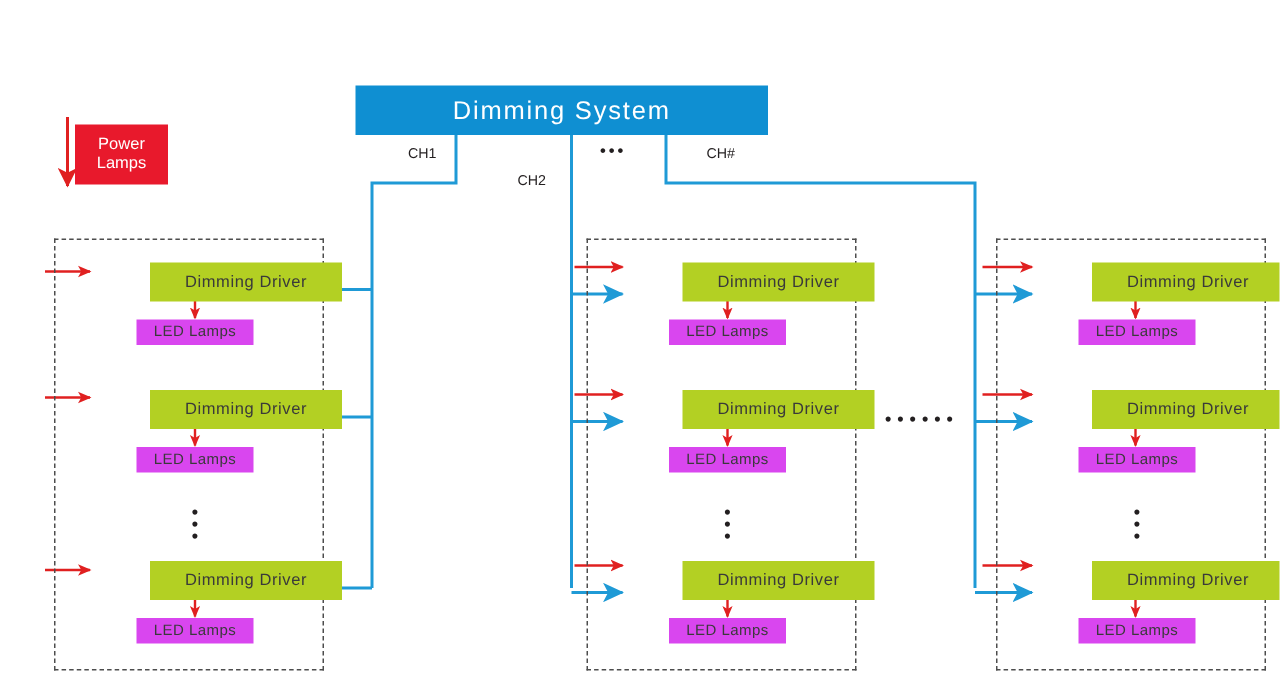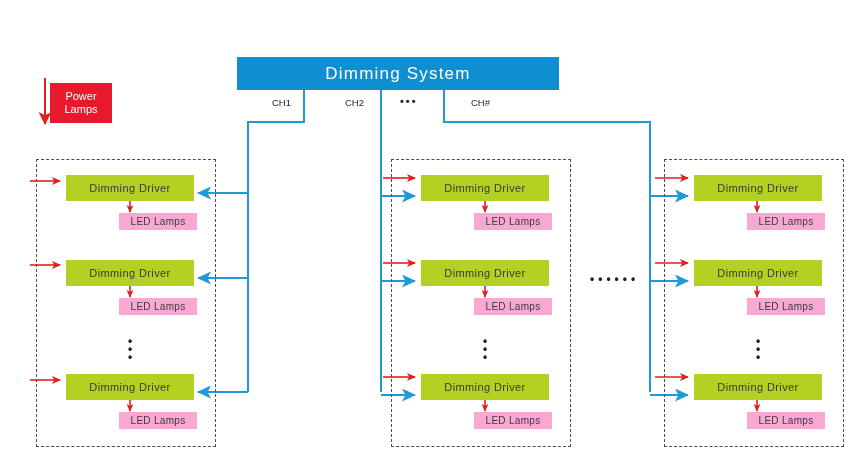--- a/index.html
+++ b/index.html
@@ -13,21 +13,21 @@
   #stage{position:absolute;left:0;top:0;width:853px;height:453px;}
   #wires{position:absolute;left:0;top:0;width:853px;height:453px;}
 
   .page-title{
     position:absolute;left:12px;top:18px;
     font-size:14px;font-weight:bold;color:#1c1c1c;
     letter-spacing:.2px;white-space:nowrap;
   }
 
   .dim-system{
-    position:absolute;left:237px;top:57px;width:322px;height:33px;
+    position:absolute;left:237px;top:57px;width:275px;height:33px;
     background:#0f8fd2;color:#ffffff;
     font-size:17px;letter-spacing:1.2px;
     display:flex;align-items:center;justify-content:center;
   }
 
   .power-supply{
     position:absolute;left:50px;top:83px;width:62px;height:40px;
     background:#e8192c;color:#ffffff;font-size:11px;line-height:13px;
     display:flex;align-items:center;justify-content:center;
     text-align:center;
@@ -45,28 +45,28 @@
     position:absolute;border:1.4px dashed #4d4d4d;
     box-sizing:border-box;background:transparent;
   }
 
   .driver{
     position:absolute;height:26px;
     background:#b3d023;color:#3a3a3a;
     font-size:11px;letter-spacing:.4px;
     display:flex;align-items:center;justify-content:center;
     white-space:nowrap;
+    margin-left:34px;
   }
   .lamps{
     position:absolute;height:17px;
-    background:#f9a8d4;color:#3a3a3a;
+    background:#d946ef;color:#3a3a3a;
     font-size:10px;letter-spacing:.3px;
     display:flex;align-items:center;justify-content:center;
     white-space:nowrap;
-    margin-left:28px;
   }
 
   .vdots{
     position:absolute;width:10px;text-align:center;
     font-size:12px;line-height:8px;color:#231f20;font-weight:bold;
   }
   .hdots{
     position:absolute;font-size:12px;color:#231f20;
     letter-spacing:4px;white-space:nowrap;font-weight:bold;
   }
@@ -163,21 +163,21 @@
 
   <div class="dim-system">Dimming System</div>
 
   <div class="power-supply">
     <span>
       <span>Power</span><br><span>Lamps</span>
     </span>
   </div>
 
   <div class="ch-label" style="left:272px;top:97px;">CH1</div>
-  <div class="ch-label" style="left:345px;top:97px;">CH2</div>
+  <div class="ch-label" style="left:345px;top:115px;">CH2</div>
   <div class="ch-dots" style="left:400px;top:95px;">•••</div>
   <div class="ch-label" style="left:471px;top:97px;">CH#</div>
 
   <div class="group-box" style="left:36px;top:159px;width:180px;height:288px;"></div>
 
   <div class="driver" style="left:66px;top:175px;width:128px;">Dimming Driver</div>
   <div class="lamps" style="left:91px;top:213px;width:78px;">LED Lamps</div>
 
   <div class="driver" style="left:66px;top:260px;width:128px;">Dimming Driver</div>
   <div class="lamps" style="left:91px;top:298px;width:78px;">LED Lamps</div>

